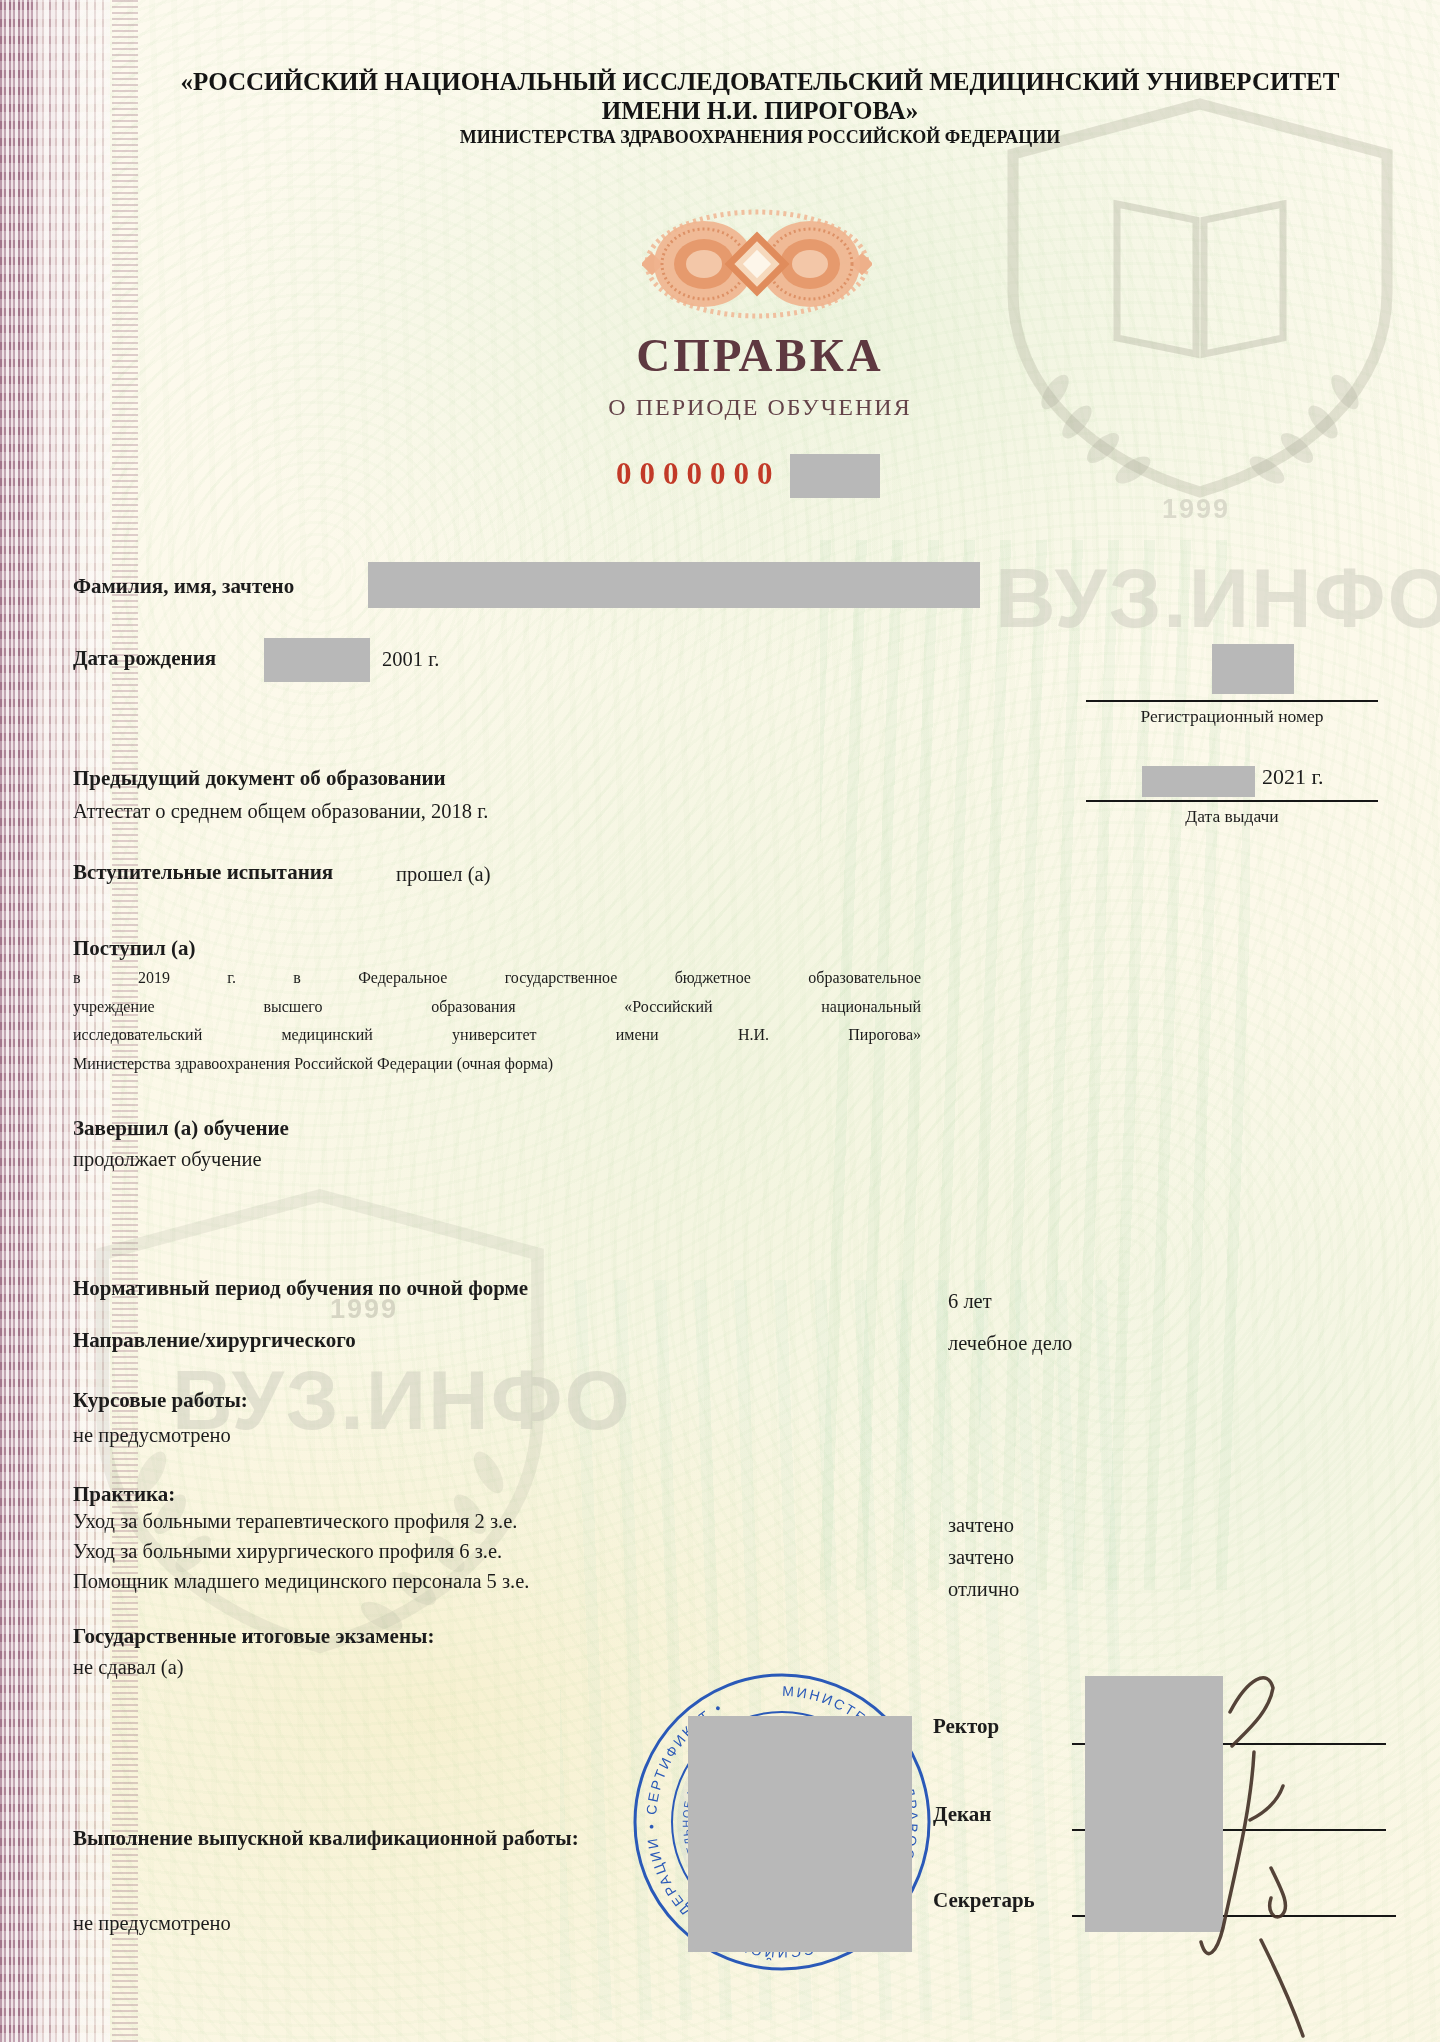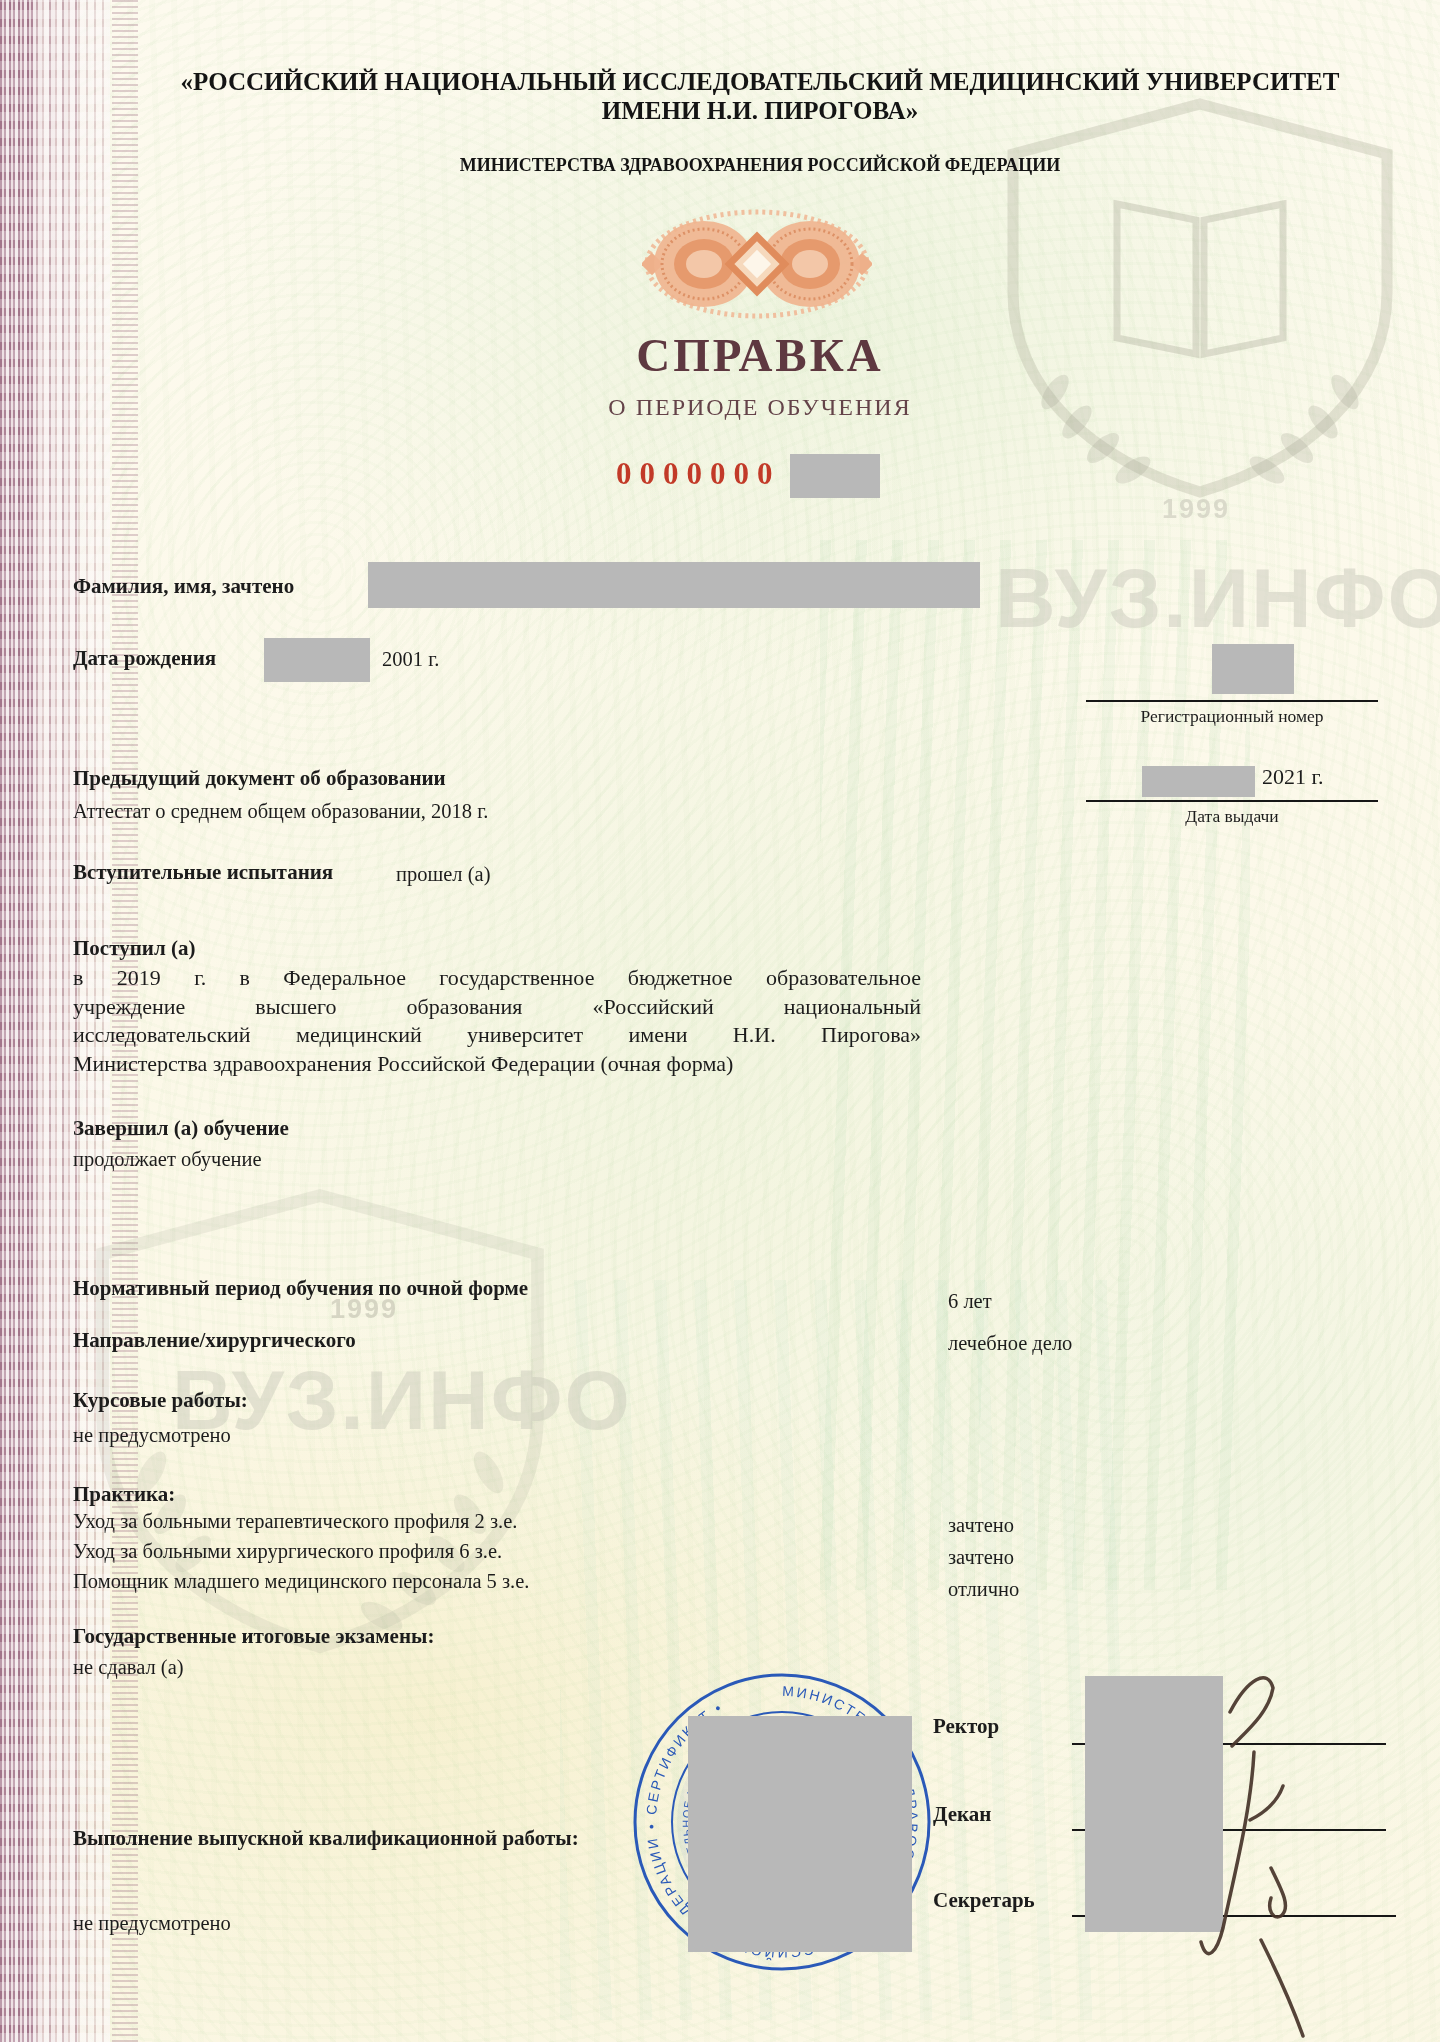--- a/index.html
+++ b/index.html
@@ -34,21 +34,21 @@
   .t{position:absolute;white-space:nowrap;}
   .lbl{font-weight:bold;font-size:21px;}
   .val{font-size:20.5px;}
   .hdr{position:absolute;left:135px;width:1250px;text-align:center;font-weight:bold;color:#141414;}
   .redact{position:absolute;background:#b8b8b8;z-index:30;}
   .hline{position:absolute;border-top:2px solid #161616;z-index:20;}
   .rlab{position:absolute;text-align:center;font-size:17.5px;}
   .wmT{position:absolute;font-family:"Liberation Sans",sans-serif;font-weight:bold;letter-spacing:2px;pointer-events:none;}
   .jline{width:848px;text-align:justify;text-align-last:justify;}
   .jlast{width:848px;text-align:left;}
-  .para{position:absolute;left:73px;top:964px;font-size:22px;line-height:28.5px;}
+  .para{position:absolute;left:73px;top:964px;font-size:16px;line-height:28.5px;}
   svg{display:block;}
 </style>
 </head>
 <body>
 
 <div class="page">
   <div class="gu"></div>
   <div class="bands"></div>
   <div class="bands2"></div>
 
@@ -87,21 +87,21 @@
       <ellipse cx="70" cy="250" rx="9" ry="20" transform="rotate(30 70 250)"></ellipse>
       <ellipse cx="86" cy="286" rx="9" ry="20" transform="rotate(36 86 286)"></ellipse>
       <ellipse cx="106" cy="320" rx="9" ry="20" transform="rotate(44 106 320)"></ellipse>
     </g>
   </svg>
   <div class="t wmT" style="left:330px;top:1294px;font-size:27px;color:#c6c5b4;opacity:.65;z-index:1;">1999</div>
   <div class="t wmT" style="left:172px;top:1352px;font-size:84px;color:#ccccbd;opacity:.5;z-index:1;">ВУЗ.ИНФО</div>
 
   <div class="hdr" style="top:97px;font-size:25px;z-index:10;">ИМЕНИ Н.И. ПИРОГОВА»</div>
   <div class="hdr" style="top:68px;font-size:25px;z-index:10;">«РОССИЙСКИЙ НАЦИОНАЛЬНЫЙ ИССЛЕДОВАТЕЛЬСКИЙ МЕДИЦИНСКИЙ УНИВЕРСИТЕТ</div>
-  <div class="hdr" style="top:127px;font-size:18px;z-index:10;margin-top:28px;">МИНИСТЕРСТВА ЗДРАВООХРАНЕНИЯ РОССИЙСКОЙ ФЕДЕРАЦИИ</div>
+  <div class="hdr" style="top:127px;font-size:18px;z-index:10;">МИНИСТЕРСТВА ЗДРАВООХРАНЕНИЯ РОССИЙСКОЙ ФЕДЕРАЦИИ</div>
 
   <svg class="t" style="left:642px;top:203px;z-index:5;" width="230" height="122" viewBox="0 0 230 122">
     <ellipse cx="115" cy="61" rx="110" ry="52" fill="none" stroke="#f0bf9e" stroke-width="5" stroke-dasharray="3 4"></ellipse>
     <rect x="2" y="53" width="16" height="16" transform="rotate(45 10 61)" fill="#eeb08a"></rect>
     <rect x="212" y="53" width="16" height="16" transform="rotate(45 220 61)" fill="#eeb08a"></rect>
     <ellipse cx="62" cy="61" rx="50" ry="43" fill="#f0b48e" opacity="0.9"></ellipse>
     <ellipse cx="168" cy="61" rx="50" ry="43" fill="#f0b48e" opacity="0.9"></ellipse>
     <ellipse cx="62" cy="61" rx="42" ry="35" fill="none" stroke="#dd9166" stroke-width="3" stroke-dasharray="2 3"></ellipse>
     <ellipse cx="168" cy="61" rx="42" ry="35" fill="none" stroke="#dd9166" stroke-width="3" stroke-dasharray="2 3"></ellipse>
     <ellipse cx="62" cy="61" rx="30" ry="25" fill="#e69a6d"></ellipse>

